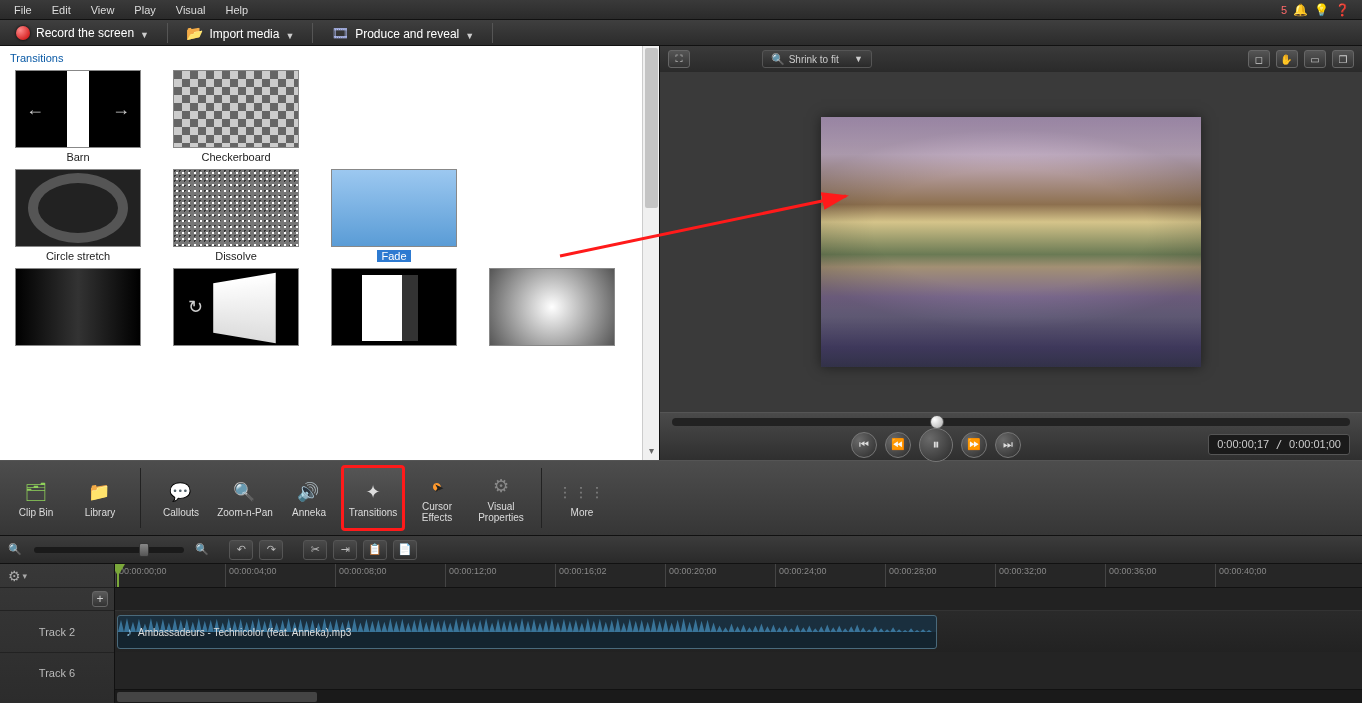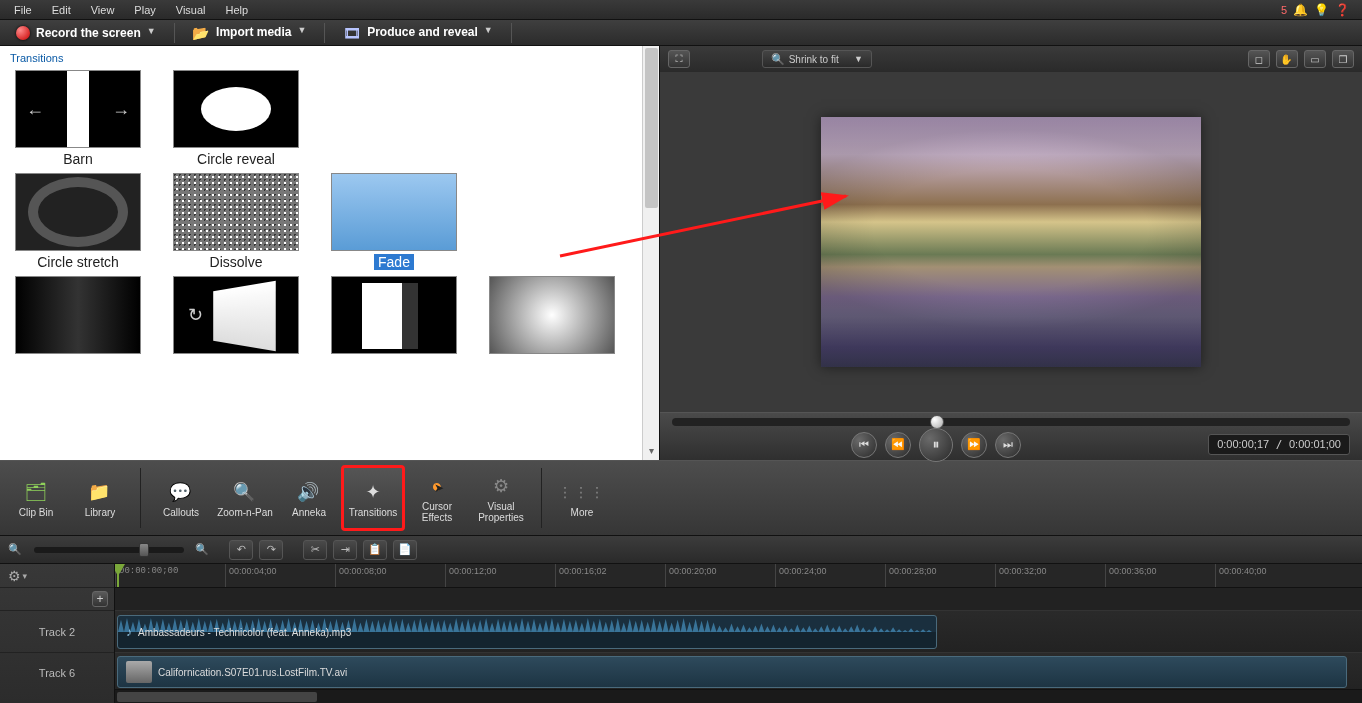--- a/index.html
+++ b/index.html
@@ -4,34 +4,34 @@
 <style>
 *{box-sizing:border-box;margin:0;padding:0;font-family:Tahoma,Arial,sans-serif;user-select:none}
 body{background:#1a1a1a;width:1362px;height:703px;overflow:hidden;color:#ccc;font-size:11px}
 .menubar{height:20px;background:linear-gradient(#3a3a3a,#2a2a2a);display:flex;align-items:center;padding:0 4px;border-bottom:1px solid #111}
 .menubar .m{padding:2px 10px;color:#ddd;cursor:pointer}
 .menubar .right{margin-left:auto;display:flex;align-items:center;gap:6px;padding-right:8px}
 .bell{color:#ff3c3c;font-size:12px}
 .bulb{color:#ffd633;font-size:12px}
 .qm{color:#aaa;font-size:12px}
 .toolbar1{height:26px;background:linear-gradient(#3f3f3f,#2b2b2b);display:flex;align-items:center;padding:0 8px;gap:6px;border-bottom:1px solid #111}
-.tbtn{display:flex;align-items:flex-start;gap:6px;padding:2px 8px;color:#fff;font-weight:bold;font-size:12px;cursor:pointer;border-radius:3px}
+.tbtn{display:flex;align-items:flex-end;gap:6px;padding:2px 8px;color:#fff;font-weight:normal;font-size:12px;cursor:pointer;border-radius:3px}
 .rec-dot{width:14px;height:14px;border-radius:50%;background:radial-gradient(circle at 30% 30%,#ff8a8a,#c80000);box-shadow:0 0 3px #000}
 .folder-i{color:#f6d25c;font-size:14px}
 .prod-i{color:#b8c5ff;font-size:14px}
 .drop{font-size:9px;color:#ccc}
 .sep{width:1px;height:20px;background:#555;margin:0 4px}
 .main-area{display:flex;height:414px}
 .left-panel{width:659px;background:#fff;position:relative;display:flex;flex-direction:column}
 .panel-header{font-size:11px;color:#0a5aa6;padding:6px 10px 2px}
 .trans-grid{flex:1;overflow:hidden;padding:4px 8px}
 .trow{display:flex;gap:18px;margin-bottom:6px}
 .titem{width:140px;display:flex;flex-direction:column;align-items:center;cursor:pointer}
 .thumb{width:126px;height:78px;background:#000;margin-bottom:3px;border:1px solid #888;display:flex;align-items:center;justify-content:center;position:relative;overflow:hidden}
-.tlabel{font-size:14px;color:#222}
+.tlabel{font-size:11px;color:#222}
 .tlabel.sel{background:#2d7ad1;color:#fff;padding:0 4px}
 .scrollbar{position:absolute;right:0;top:0;width:17px;height:100%;background:#f0f0f0;border-left:1px solid #ccc}
 .scrollbar .sthumb{position:absolute;top:2px;left:2px;width:13px;height:160px;background:#c4c4c4;border-radius:2px}
 .scrollbar .sdn{position:absolute;bottom:2px;left:2px;width:13px;height:13px;color:#666;text-align:center;font-size:10px}
 .right-panel{flex:1;background:linear-gradient(#3e3e3e,#333);display:flex;flex-direction:column;border-left:1px solid #111}
 .preview-bar{height:26px;background:linear-gradient(#3a3a3a,#2a2a2a);display:flex;align-items:center;padding:0 8px;gap:6px}
 .sqbtn{width:22px;height:18px;background:linear-gradient(#555,#333);border:1px solid #666;border-radius:3px;display:flex;align-items:center;justify-content:center;color:#ccc;font-size:10px;cursor:pointer}
 .zoom-c{display:flex;align-items:center;gap:4px;background:linear-gradient(#444,#2a2a2a);border:1px solid #555;border-radius:3px;padding:1px 8px;height:18px;color:#ccc;flex:0 0 110px}
 .preview-bar .spacer{flex:1}
 .preview-canvas{flex:1;background:#3a3a3a;display:flex;align-items:center;justify-content:center;position:relative}
@@ -143,22 +143,22 @@
     <div class="trans-grid">
       <div class="trow">
         <div class="titem">
             <div class="thumb th-barn">
               <span class="ar l">←</span>
               <span class="ar r">→</span>
             </div>
             <span class="tlabel">Barn</span>
           </div>
         <div class="titem">
-            <div class="thumb th-circrev"></div>
-            <span class="tlabel">Circle reveal</span>
+            <div class="thumb th-check"></div>
+            <span class="tlabel">Checkerboard</span>
           </div>
       </div>
       <div class="trow">
         <div class="titem">
             <div class="thumb th-circstr"></div>
             <span class="tlabel">Circle stretch</span>
           </div>
         <div class="titem">
             <div class="thumb th-diss"></div>
             <span class="tlabel">Dissolve</span>
@@ -308,21 +308,21 @@
       <div class="gear">⚙ <span style="font-size:9px;margin-left:2px">▾</span></div>
       <div class="addtrk">
           <div class="plus">+</div>
         </div>
       <div class="trk-hdr">Track 2</div>
       <div class="trk-hdr" style="height:40px">Track 6</div>
     </div>
     <div class="tl-right">
       <div class="ruler">
         <div class="playhead"></div>
-      <div class="tick" style="left: 0px; font-family: Liberation Mono, monospace;">00:00:00;00</div>
+      <div class="tick" style="left: 0px;">00:00:00;00</div>
           <div class="tick" style="left: 110px;">00:00:04;00</div>
           <div class="tick" style="left: 220px;">00:00:08;00</div>
           <div class="tick" style="left: 330px;">00:00:12;00</div>
           <div class="tick" style="left: 440px;">00:00:16;02</div>
           <div class="tick" style="left: 550px;">00:00:20;00</div>
           <div class="tick" style="left: 660px;">00:00:24;00</div>
           <div class="tick" style="left: 770px;">00:00:28;00</div>
           <div class="tick" style="left: 880px;">00:00:32;00</div>
           <div class="tick" style="left: 990px;">00:00:36;00</div>
           <div class="tick" style="left: 1100px;">00:00:40;00</div>
@@ -332,24 +332,18 @@
         <div class="clip audio" style="left:2px;width:820px">
           <div class="wave">
             <svg viewBox="0 0 820 34" preserveAspectRatio="none">
               <path fill="#3d7ca3" d="M0,17 L3,4 L6,17 L9,2 L12,17 L15,6 L18,17 L21,3 L24,17 L27,8 L30,17 L33,2 L36,17 L39,5 L42,17 L45,3 L48,17 L51,7 L54,17 L57,2 L60,17 L63,4 L66,17 L69,3 L72,17 L75,6 L78,17 L81,2 L84,17 L87,5 L90,17 L93,4 L96,17 L99,3 L102,17 L105,7 L108,17 L111,2 L114,17 L117,5 L120,17 L123,3 L126,17 L129,6 L132,17 L135,4 L138,17 L141,2 L144,17 L147,5 L150,17 L153,3 L156,17 L159,7 L162,17 L165,4 L168,17 L171,2 L174,17 L177,6 L180,17 L183,3 L186,17 L189,5 L192,17 L195,4 L198,17 L201,7 L204,17 L207,2 L210,17 L213,5 L216,17 L219,3 L222,17 L225,6 L228,17 L231,4 L234,17 L237,2 L240,17 L243,7 L246,17 L249,3 L252,17 L255,5 L258,17 L261,4 L264,17 L267,6 L270,17 L273,2 L276,17 L279,5 L282,17 L285,3 L288,17 L291,7 L294,17 L297,4 L300,17 L303,2 L306,17 L309,6 L312,17 L315,3 L318,17 L321,5 L324,17 L327,4 L330,17 L333,7 L336,17 L339,2 L342,17 L345,5 L348,17 L351,3 L354,17 L357,6 L360,17 L363,4 L366,17 L369,2 L372,17 L375,7 L378,17 L381,3 L384,17 L387,5 L390,17 L393,4 L396,17 L399,6 L402,17 L405,2 L408,17 L411,5 L414,17 L417,3 L420,17 L423,7 L426,17 L429,4 L432,17 L435,2 L438,17 L441,6 L444,17 L447,3 L450,17 L453,5 L456,17 L459,4 L462,17 L465,7 L468,17 L471,2 L474,17 L477,5 L480,17 L483,3 L486,17 L489,6 L492,17 L495,4 L498,17 L501,2 L504,17 L507,7 L510,17 L513,3 L516,17 L519,5 L522,17 L525,4 L528,17 L531,6 L534,17 L537,2 L540,17 L543,5 L546,17 L549,3 L552,17 L555,7 L558,17 L561,4 L564,17 L567,2 L570,17 L573,6 L576,17 L579,3 L582,17 L585,5 L588,17 L591,4 L594,17 L597,7 L600,17 L603,10 L606,17 L609,12 L612,17 L615,8 L618,17 L621,11 L624,17 L627,9 L630,17 L633,12 L636,17 L639,10 L642,17 L645,8 L648,17 L651,11 L654,17 L657,9 L660,17 L663,12 L666,17 L669,10 L672,17 L675,13 L678,17 L681,9 L684,17 L687,12 L690,17 L693,10 L696,17 L699,13 L702,17 L705,11 L708,17 L711,9 L714,17 L717,12 L720,17 L723,10 L726,17 L729,13 L732,17 L735,11 L738,17 L741,9 L744,17 L747,12 L750,17 L753,14 L756,17 L759,11 L762,17 L765,13 L768,17 L771,14 L774,17 L777,12 L780,17 L783,14 L786,17 L789,15 L792,17 L795,13 L798,17 L801,15 L804,17 L807,14 L810,17 L813,15 L816,17 L820,17 Z"></path>
             </svg>
           </div>
           <span class="ci">♪</span>
           <span class="ct">Ambassadeurs - Technicolor (feat. Anneka).mp3</span>
         </div>
       </div>
-      <div class="trk-lane" style="height:40px">
-        <div class="clip" style="left:2px;width:1230px;top:3px;height:32px">
-          <span style="width:26px;height:22px;background:linear-gradient(#aaa,#666);border-radius:2px"></span>
-          <span class="ct">Californication.S07E01.rus.LostFilm.TV.avi</span>
-        </div>
-      </div>
       <div class="hscroll">
           <div class="ht"></div>
         </div>
     </div>
   </div>
 </div>
 
 </body></html>

